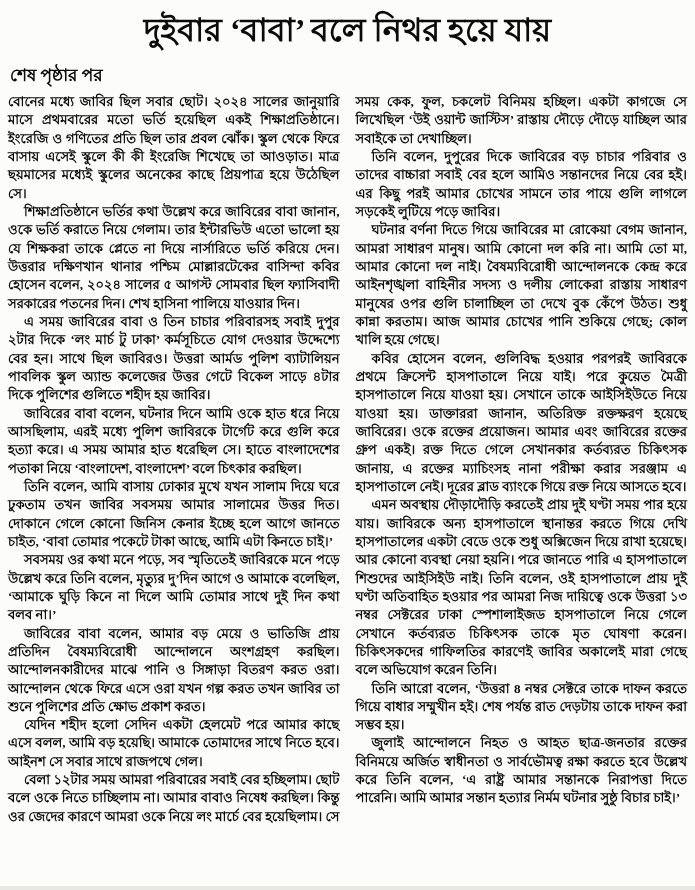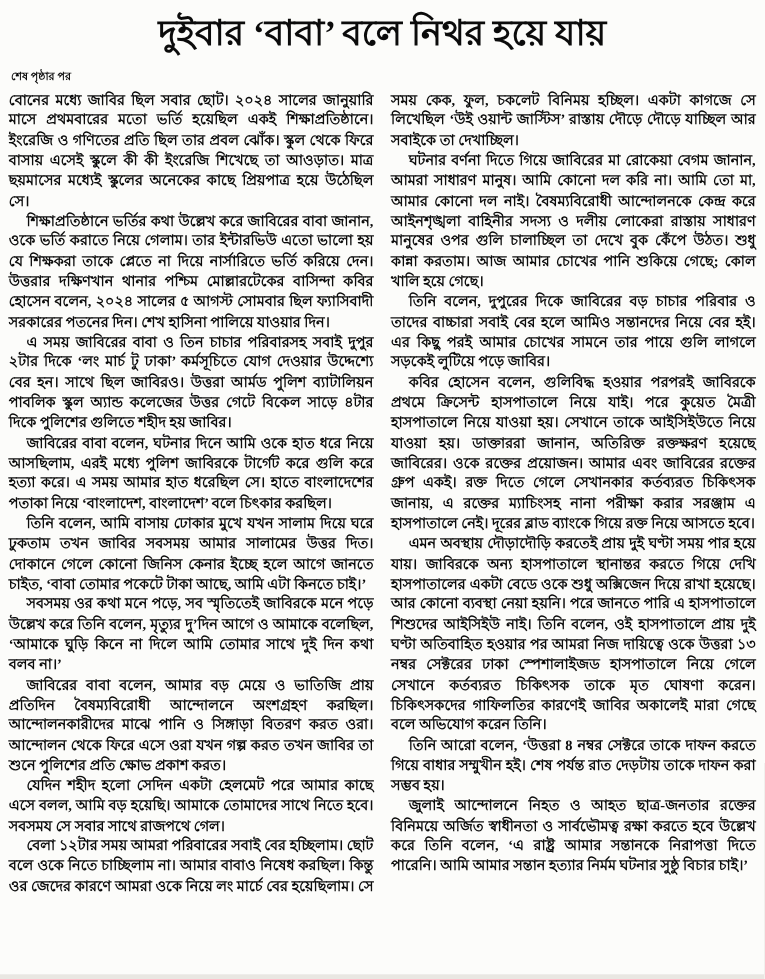--- a/index.html
+++ b/index.html
@@ -7,21 +7,21 @@
     width:695px;height:886px;box-sizing:border-box;margin:0 auto;
     background:#fcfcfa;color:#0b0b0b;
     font-family:"Liberation Serif","DejaVu Serif",serif;
     padding:8px 8px 6px 8px;overflow:hidden;
   }
   .headline{
     text-align:center;font-size:32px;line-height:1.25;font-weight:700;
     margin:2px 6px 12px 6px;
   }
   .kicker{
-    font-weight:700;font-size:10px;margin:0 0 3px 2px;
+    font-weight:700;font-size:17px;margin:0 0 3px 2px;
   }
   .cols{
     column-count:2;column-gap:16px;
     text-align:justify;font-size:13.1px;line-height:1.40;
     height:812px;
   }
   .cols p{
     margin:0;padding:0;text-indent:16px;
     -webkit-hyphens:auto;hyphens:auto;font-weight:bold;
   }
@@ -37,23 +37,23 @@
   <div class="kicker">শেষ পৃষ্ঠার পর</div>
 
   <div class="cols">
     <p class="noindent">বোনের মধ্যে জাবির ছিল সবার ছোট। ২০২৪ সালের জানুয়ারি মাসে প্রথমবারের মতো ভর্তি হয়েছিল একই শিক্ষাপ্রতিষ্ঠানে। ইংরেজি ও গণিতের প্রতি ছিল তার প্রবল ঝোঁক। স্কুল থেকে ফিরে বাসায় এসেই স্কুলে কী কী ইংরেজি শিখেছে তা আওড়াত। মাত্র ছয়মাসের মধ্যেই স্কুলের অনেকের কাছে প্রিয়পাত্র হয়ে উঠেছিল সে।</p>
     <p>শিক্ষাপ্রতিষ্ঠানে ভর্তির কথা উল্লেখ করে জাবিরের বাবা জানান, ওকে ভর্তি করাতে নিয়ে গেলাম। তার ইন্টারভিউ এতো ভালো হয় যে শিক্ষকরা তাকে প্লেতে না দিয়ে নার্সারিতে ভর্তি করিয়ে দেন। উত্তরার দক্ষিণখান থানার পশ্চিম মোল্লারটেকের বাসিন্দা কবির হোসেন বলেন, ২০২৪ সালের ৫ আগস্ট সোমবার ছিল ফ্যাসিবাদী সরকারের পতনের দিন। শেখ হাসিনা পালিয়ে যাওয়ার দিন।</p>
     <p>এ সময় জাবিরের বাবা ও তিন চাচার পরিবারসহ সবাই দুপুর ২টার দিকে ‘লং মার্চ টু ঢাকা’ কর্মসূচিতে যোগ দেওয়ার উদ্দেশ্যে বের হন। সাথে ছিল জাবিরও। উত্তরা আর্মড পুলিশ ব্যাটালিয়ন পাবলিক স্কুল অ্যান্ড কলেজের উত্তর গেটে বিকেল সাড়ে ৪টার দিকে পুলিশের গুলিতে শহীদ হয় জাবির।</p>
     <p>জাবিরের বাবা বলেন, ঘটনার দিনে আমি ওকে হাত ধরে নিয়ে আসছিলাম, এরই মধ্যে পুলিশ জাবিরকে টার্গেট করে গুলি করে হত্যা করে। এ সময় আমার হাত ধরেছিল সে। হাতে বাংলাদেশের পতাকা নিয়ে ‘বাংলাদেশ, বাংলাদেশ’ বলে চিৎকার করছিল।</p>
     <p>তিনি বলেন, আমি বাসায় ঢোকার মুখে যখন সালাম দিয়ে ঘরে ঢুকতাম তখন জাবির সবসময় আমার সালামের উত্তর দিত। দোকানে গেলে কোনো জিনিস কেনার ইচ্ছে হলে আগে জানতে চাইত, ‘বাবা তোমার পকেটে টাকা আছে, আমি এটা কিনতে চাই।’</p>
     <p>সবসময় ওর কথা মনে পড়ে, সব স্মৃতিতেই জাবিরকে মনে পড়ে উল্লেখ করে তিনি বলেন, মৃত্যুর দু’দিন আগে ও আমাকে বলেছিল, ‘আমাকে ঘুড়ি কিনে না দিলে আমি তোমার সাথে দুই দিন কথা বলব না।’</p>
     <p>জাবিরের বাবা বলেন, আমার বড় মেয়ে ও ভাতিজি প্রায় প্রতিদিন বৈষম্যবিরোধী আন্দোলনে অংশগ্রহণ করছিল। আন্দোলনকারীদের মাঝে পানি ও সিঙ্গাড়া বিতরণ করত ওরা। আন্দোলন থেকে ফিরে এসে ওরা যখন গল্প করত তখন জাবির তা শুনে পুলিশের প্রতি ক্ষোভ প্রকাশ করত।</p>
-    <p>যেদিন শহীদ হলো সেদিন একটা হেলমেট পরে আমার কাছে এসে বলল, আমি বড় হয়েছি। আমাকে তোমাদের সাথে নিতে হবে। সবসময সে সবার সাথে রাজপথে গেল।</p>
+    <p>যেদিন শহীদ হলো সেদিন একটা হেলমেট পরে আমার কাছে এসে বলল, আমি বড় হয়েছি। আমাকে তোমাদের সাথে নিতে হবে। আইনশ সে সবার সাথে রাজপথে গেল।</p>
     <p>বেলা ১২টার সময় আমরা পরিবারের সবাই বের হচ্ছিলাম। ছোট বলে ওকে নিতে চাচ্ছিলাম না। আমার বাবাও নিষেধ করছিল। কিন্তু ওর জেদের কারণে আমরা ওকে নিয়ে লং মার্চে বের হয়েছিলাম। সে সময় কেক, ফুল, চকলেট বিনিময় হচ্ছিল। একটা কাগজে সে লিখেছিল ‘উই ওয়ান্ট জাস্টিস’ রাস্তায় দৌড়ে দৌড়ে যাচ্ছিল আর সবাইকে তা দেখাচ্ছিল।</p>
+    <p>তিনি বলেন, দুপুরের দিকে জাবিরের বড় চাচার পরিবার ও তাদের বাচ্চারা সবাই বের হলে আমিও সন্তানদের নিয়ে বের হই। এর কিছু পরই আমার চোখের সামনে তার পায়ে গুলি লাগলে সড়কেই লুটিয়ে পড়ে জাবির।</p>
     <p>ঘটনার বর্ণনা দিতে গিয়ে জাবিরের মা রোকেয়া বেগম জানান, আমরা সাধারণ মানুষ। আমি কোনো দল করি না। আমি তো মা, আমার কোনো দল নাই। বৈষম্যবিরোধী আন্দোলনকে কেন্দ্র করে আইনশৃঙ্খলা বাহিনীর সদস্য ও দলীয় লোকেরা রাস্তায় সাধারণ মানুষের ওপর গুলি চালাচ্ছিল তা দেখে বুক কেঁপে উঠত। শুধু কান্না করতাম। আজ আমার চোখের পানি শুকিয়ে গেছে; কোল খালি হয়ে গেছে।</p>
-    <p>তিনি বলেন, দুপুরের দিকে জাবিরের বড় চাচার পরিবার ও তাদের বাচ্চারা সবাই বের হলে আমিও সন্তানদের নিয়ে বের হই। এর কিছু পরই আমার চোখের সামনে তার পায়ে গুলি লাগলে সড়কেই লুটিয়ে পড়ে জাবির।</p>
     <p>কবির হোসেন বলেন, গুলিবিদ্ধ হওয়ার পরপরই জাবিরকে প্রথমে ক্রিসেন্ট হাসপাতালে নিয়ে যাই। পরে কুয়েত মৈত্রী হাসপাতালে নিয়ে যাওয়া হয়। সেখানে তাকে আইসিইউতে নিয়ে যাওয়া হয়। ডাক্তাররা জানান, অতিরিক্ত রক্তক্ষরণ হয়েছে জাবিরের। ওকে রক্তের প্রয়োজন। আমার এবং জাবিরের রক্তের গ্রুপ একই। রক্ত দিতে গেলে সেখানকার কর্তব্যরত চিকিৎসক জানায়, এ রক্তের ম্যাচিংসহ নানা পরীক্ষা করার সরঞ্জাম এ হাসপাতালে নেই। দূরের ব্লাড ব্যাংকে গিয়ে রক্ত নিয়ে আসতে হবে।</p>
     <p>এমন অবস্থায় দৌড়াদৌড়ি করতেই প্রায় দুই ঘণ্টা সময় পার হয়ে যায়। জাবিরকে অন্য হাসপাতালে স্থানান্তর করতে গিয়ে দেখি হাসপাতালের একটা বেডে ওকে শুধু অক্সিজেন দিয়ে রাখা হয়েছে। আর কোনো ব্যবস্থা নেয়া হয়নি। পরে জানতে পারি এ হাসপাতালে শিশুদের আইসিইউ নাই। তিনি বলেন, ওই হাসপাতালে প্রায় দুই ঘণ্টা অতিবাহিত হওয়ার পর আমরা নিজ দায়িত্বে ওকে উত্তরা ১৩ নম্বর সেক্টরের ঢাকা স্পেশালাইজড হাসপাতালে নিয়ে গেলে সেখানে কর্তব্যরত চিকিৎসক তাকে মৃত ঘোষণা করেন। চিকিৎসকদের গাফিলতির কারণেই জাবির অকালেই মারা গেছে বলে অভিযোগ করেন তিনি।</p>
     <p>তিনি আরো বলেন, ‘উত্তরা 8 নম্বর সেক্টরে তাকে দাফন করতে গিয়ে বাধার সম্মুখীন হই। শেষ পর্যন্ত রাত দেড়টায় তাকে দাফন করা সম্ভব হয়।</p>
     <p>জুলাই আন্দোলনে নিহত ও আহত ছাত্র-জনতার রক্তের বিনিময়ে অর্জিত স্বাধীনতা ও সার্বভৌমত্ব রক্ষা করতে হবে উল্লেখ করে তিনি বলেন, ‘এ রাষ্ট্র আমার সন্তানকে নিরাপত্তা দিতে পারেনি। আমি আমার সন্তান হত্যার নির্মম ঘটনার সুষ্ঠু বিচার চাই।’</p>
   </div>
 
 </div>
 
 </body></html>

